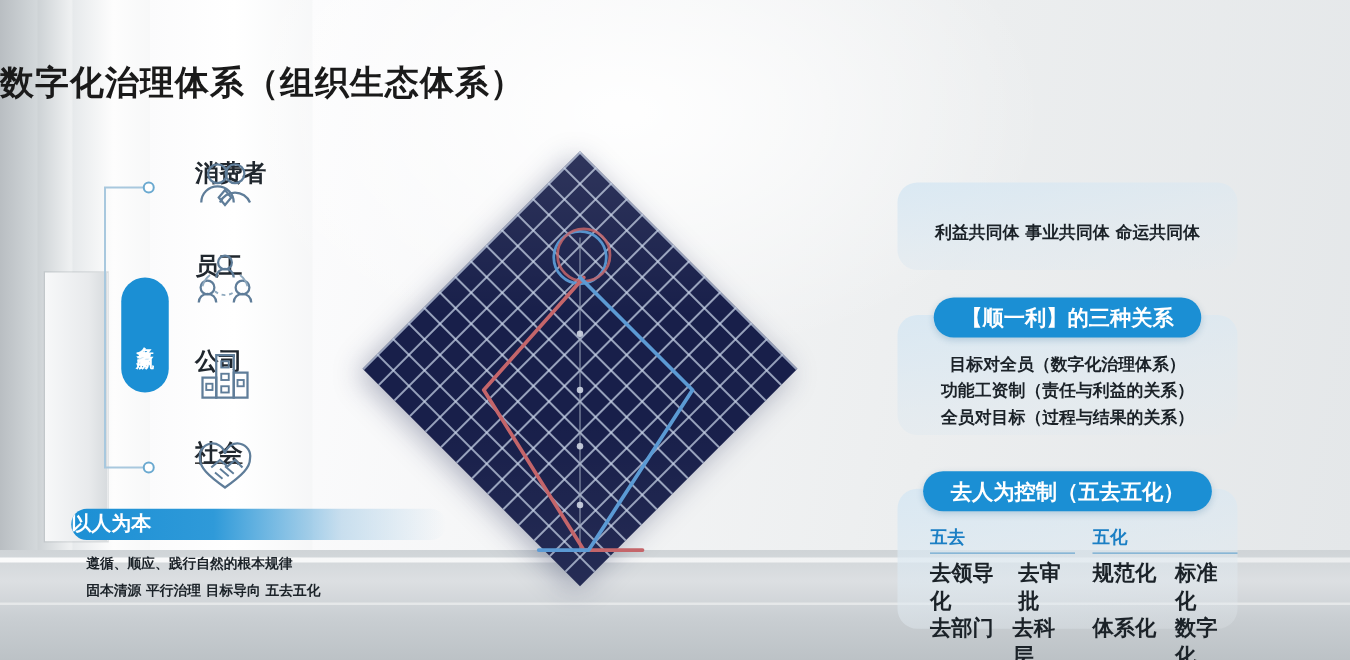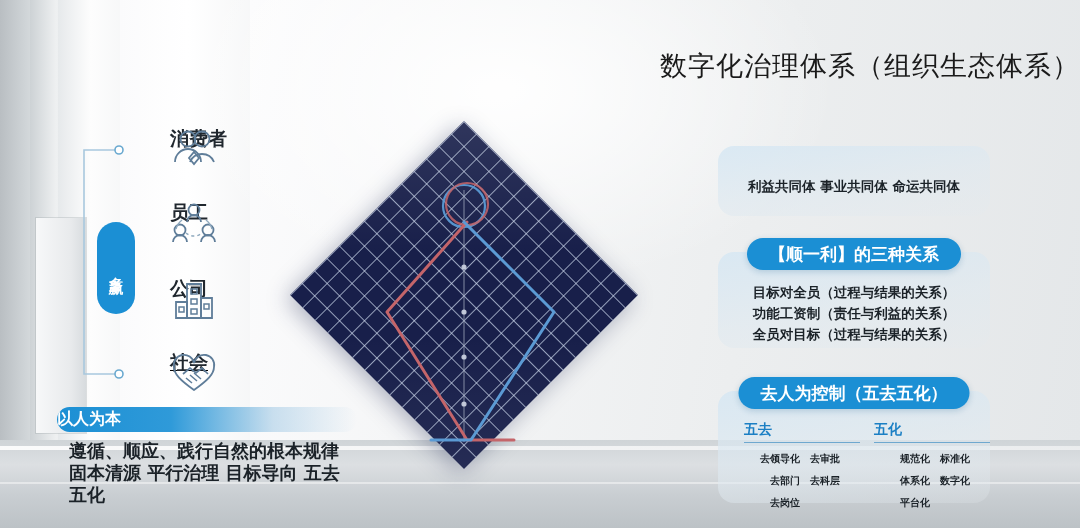--- a/index.html
+++ b/index.html
@@ -31,22 +31,22 @@
   .bg-floor{position:absolute;left:0;bottom:0;width:1080px;height:88px;
     background:linear-gradient(180deg,#cfd4d7 0%,#dcdfe2 28%,#c9ced2 62%,#bcc2c6 100%);}
   .bg-floorline{position:absolute;left:0;bottom:78px;width:1080px;height:4px;
     background:linear-gradient(90deg,rgba(255,255,255,.9),rgba(255,255,255,.55));}
   .bg-floorline2{position:absolute;left:0;bottom:44px;width:1080px;height:2px;
     background:rgba(255,255,255,.45);}
   .bg-glowTop{position:absolute;left:150px;top:-120px;width:700px;height:420px;
     background:radial-gradient(ellipse at center,rgba(255,255,255,.95),rgba(255,255,255,0) 68%);}
 
   
-  .title{position:absolute;left:0;top:48px;width:1080px;text-align:right;
-    font-size:27px;font-weight:normal;color:#1a1a1a;letter-spacing:1px;
+  .title{position:absolute;left:0;top:48px;width:1080px;text-align:left;
+    font-size:27px;font-weight:bold;color:#1a1a1a;letter-spacing:1px;
     font-family:"DejaVu Sans","Liberation Sans",sans-serif;}
 
   
   .diamond-wrap{position:absolute;left:291px;top:122px;width:346px;height:346px;}
   .diamond{position:absolute;left:50px;top:50px;width:246px;height:246px;
     transform:rotate(45deg);
     background:#181f4a;
     box-shadow:0 6px 22px rgba(40,50,90,.35);}
   .diamond .grid{position:absolute;inset:0;
     background-image:
@@ -60,57 +60,57 @@
 
   
   .chain{position:absolute;left:56px;top:126px;width:250px;height:272px;}
   .chain svg{position:absolute;left:0;top:0;}
   .pill-multi{position:absolute;left:41px;top:96px;width:38px;height:92px;
     border-radius:19px;background:#1b8fd4;
     display:flex;align-items:center;justify-content:center;}
   .pill-multi span{color:#fff;font-size:15px;font-weight:bold;line-height:1.08;
     writing-mode:vertical-rl;letter-spacing:3px;
     font-family:"DejaVu Sans","Liberation Sans",sans-serif;}
-  .chain-row{position:absolute;display:flex;align-items:center;gap:16px;left:114px;}
+  .chain-row{position:absolute;display:flex;align-items:center;gap:16px;left:100px;}
   .chain-row .ic{width:48px;height:48px;display:block;}
   .chain-row .lb{font-size:19px;color:#20272e;font-weight:bold;
     font-family:"DejaVu Sans","Liberation Sans",sans-serif;}
 
   
   .ppl{position:absolute;left:57px;top:407px;width:300px;}
   .ppl-head{position:relative;height:25px;border-radius:13px;overflow:hidden;
     background:linear-gradient(90deg,#1b8fd4 0%,#2f9ad9 38%,rgba(160,200,228,.55) 72%,rgba(215,226,233,0) 100%);
     display:flex;align-items:center;}
   .ppl-head span{color:#fff;font-size:16px;font-weight:bold;
     font-family:Liberation Serif, serif;}
   .ppl-lines{margin-top:8px;padding-left:12px;}
-  .ppl-lines div{font-size:18px;color:#1b2228;line-height:22px;font-weight:bold;
+  .ppl-lines div{font-size:11px;color:#1b2228;line-height:22px;font-weight:bold;
     font-family:"DejaVu Sans","Liberation Sans",sans-serif;}
 
   
   .card{position:absolute;border-radius:16px;
     background:linear-gradient(170deg,rgba(214,231,243,.85) 0%,rgba(223,233,240,.6) 55%,rgba(228,233,237,.25) 100%);}
   .card-pill{position:absolute;left:50%;transform:translateX(-50%);top:-14px;
     height:32px;border-radius:16px;background:#1b8fd4;
     display:flex;align-items:center;justify-content:center;padding:0 22px;
     box-shadow:0 2px 6px rgba(20,90,140,.22);}
   .card-pill span{color:#fff;font-size:17px;font-weight:bold;white-space:nowrap;
     font-family:"DejaVu Sans","Liberation Sans",sans-serif;}
   .card-body{padding-top:30px;text-align:center;}
   .card-body .ln{font-size:13.5px;color:#1b2228;line-height:21px;font-weight:bold;
     font-family:"DejaVu Sans","Liberation Sans",sans-serif;}
 
   .cols{display:flex;padding:30px 0 0 26px;gap:14px;}
   .col{width:118px;}
   .col .ch{font-size:14px;color:#1b7fc4;font-weight:bold;
     border-bottom:1.5px solid #6ea8cf;padding-bottom:3px;margin-bottom:5px;
     font-family:"DejaVu Sans","Liberation Sans",sans-serif;}
-  .col .cr{font-size:10px;color:#1b2228;line-height:22px;font-weight:bold;
+  .col .cr{font-size:17px;color:#1b2228;line-height:22px;font-weight:bold;
     display:flex;gap:10px;
-    font-family:"DejaVu Sans","Liberation Sans",sans-serif;text-align:right;}
+    font-family:"DejaVu Sans","Liberation Sans",sans-serif;}
   .col .cr i{font-style:normal;}
   .col .cr i:first-child{min-width:56px;}
 </style>
 </head>
 <body>
 
 <div id="stage">
 
   <div class="bg-base"></div>
   <div class="bg-wallL"></div>
@@ -223,21 +223,21 @@
     <div class="card-body">
       <div class="ln">利益共同体  事业共同体  命运共同体</div>
     </div>
   </div>
 
   <div class="card" style="left:718px;top:252px;width:272px;height:96px;">
     <div class="card-pill">
       <span>【顺一利】的三种关系</span>
     </div>
     <div class="card-body">
-      <div class="ln">目标对全员（过程与结果的关系）</div>
+      <div class="ln">目标对全员（数字化治理体系）</div>
       <div class="ln">功能工资制（责任与利益的关系）</div>
       <div class="ln">全员对目标（过程与结果的关系）</div>
     </div>
   </div>
 
   <div class="card" style="left:718px;top:391px;width:272px;height:112px;">
     <div class="card-pill">
       <span>去人为控制（五去五化）</span>
     </div>
     <div class="cols">

